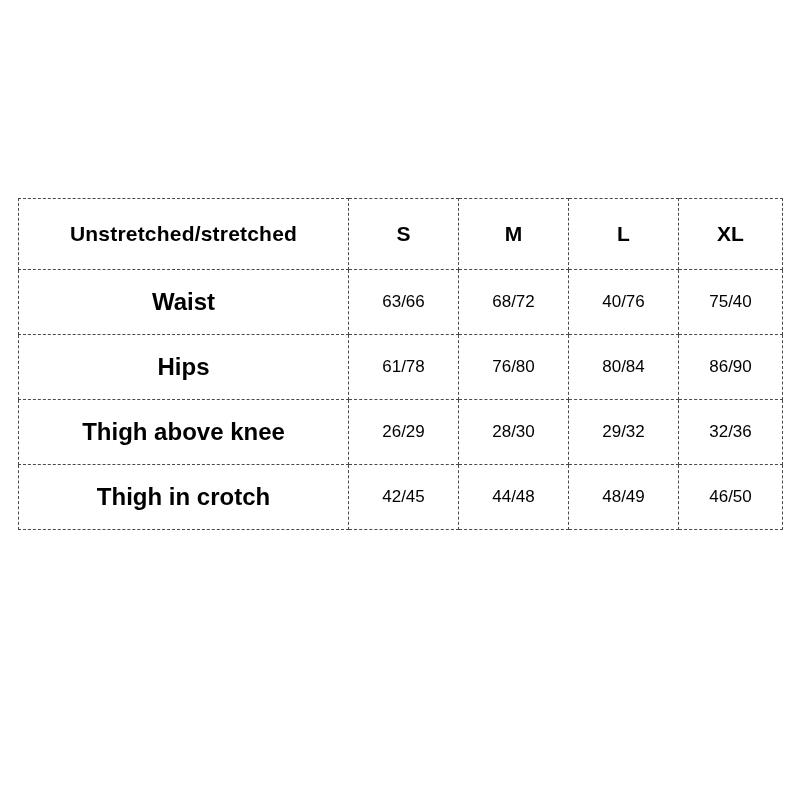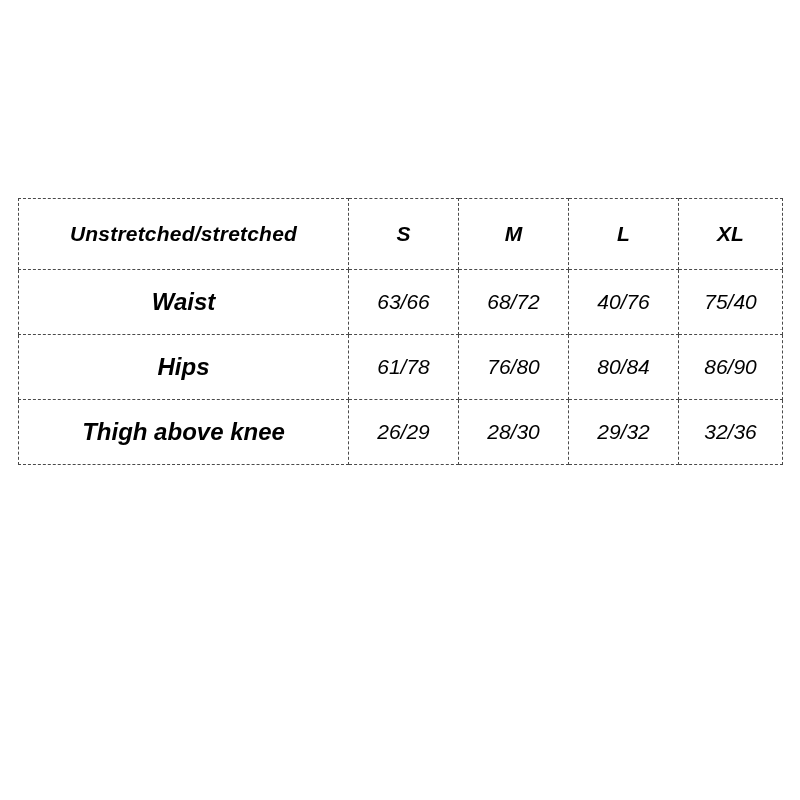--- a/index.html
+++ b/index.html
@@ -13,21 +13,20 @@
     font-family: "Liberation Sans", sans-serif;
     color: #000000;
     position: relative;
     overflow: hidden;
   }
   .sheet {
     position: absolute;
     left: 18px;
     top: 198px;
     width: 764px;
-    font-style: italic;
   }
   table.size-chart {
     border-collapse: collapse;
     width: 100%;
     table-layout: fixed;
   }
   table.size-chart td {
     border: 1px dashed #4a4a4a;
     text-align: center;
     vertical-align: middle;
@@ -49,21 +48,21 @@
   .hdr-size {
     font-weight: bold;
     font-size: 21px;
   }
   .row-label {
     font-weight: bold;
     font-size: 24px;
   }
   .cell-val {
     font-weight: normal;
-    font-size: 21px;
+    font-size: 17px;
   }
   
   tr.header-row td { height: 70px; }
 </style>
 </head>
 <body>
 
 <div class="sheet">
   <table class="size-chart">
     <colgroup>
@@ -95,15 +94,22 @@
         <td class="cell-val">80/84</td>
         <td class="cell-val">86/90</td>
       </tr>
       <tr>
         <td class="row-label">Thigh above knee</td>
         <td class="cell-val">26/29</td>
         <td class="cell-val">28/30</td>
         <td class="cell-val">29/32</td>
         <td class="cell-val">32/36</td>
       </tr>
+      <tr>
+        <td class="row-label">Thigh in crotch</td>
+        <td class="cell-val">42/45</td>
+        <td class="cell-val">44/48</td>
+        <td class="cell-val">48/49</td>
+        <td class="cell-val">46/50</td>
+      </tr>
     </tbody>
   </table>
 </div>
 
 </body></html>

